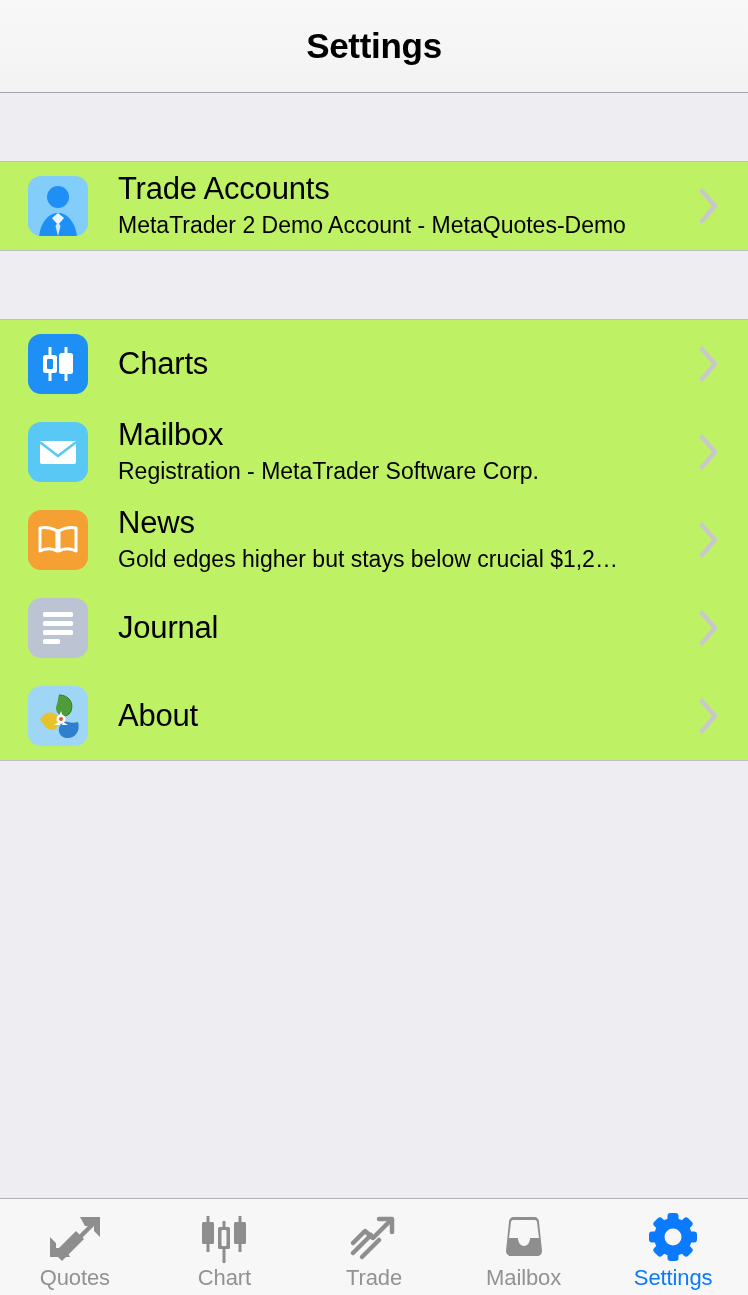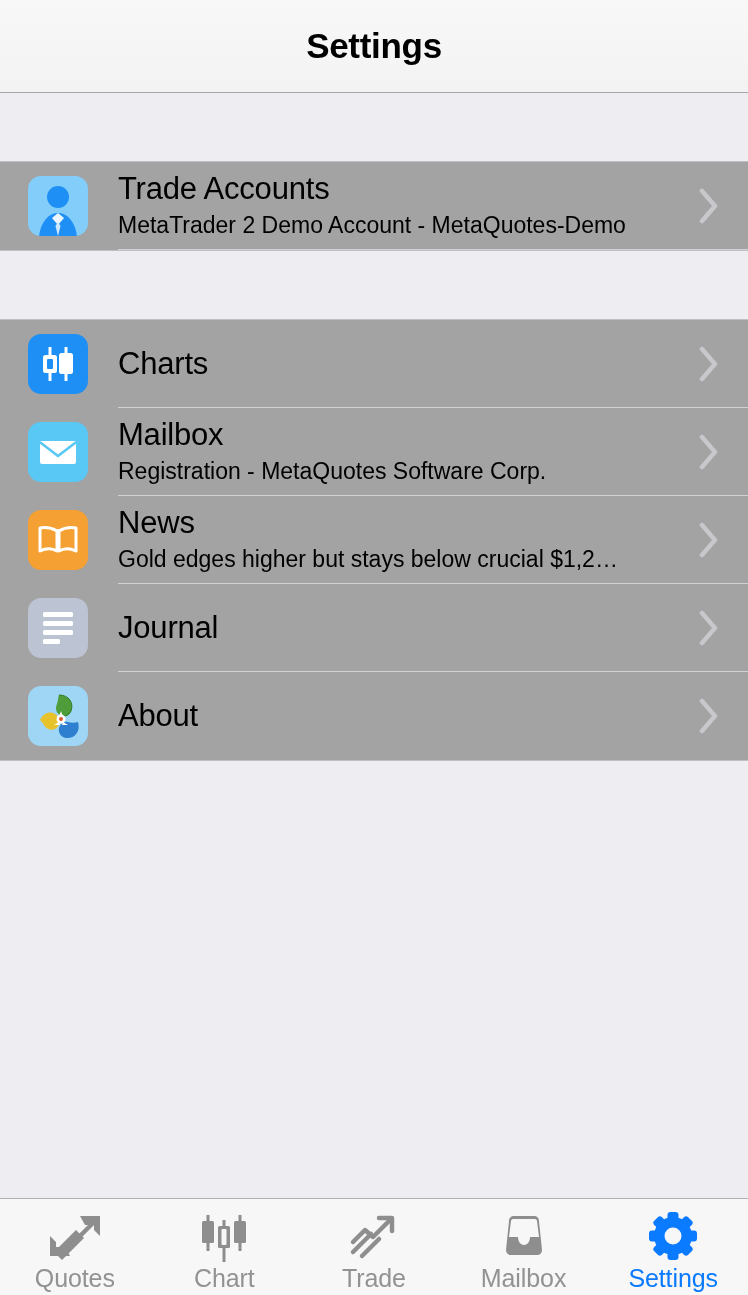--- a/index.html
+++ b/index.html
@@ -34,21 +34,21 @@
     background:#ffffff;
     border-top:1px solid #c0c0c4;
     border-bottom:1px solid #c0c0c4;
   }
 
   .row {
     position:relative;
     display:flex; align-items:center;
     height:88px;
     padding-left:28px;
-    background:#a3a3a3;
+    background:#bef264;
   }
   .row.tall { height:88px; }
 
   .row-sep {
     position:absolute; left:118px; right:0; bottom:0;
     height:1px; background:#d2d2d6;
   }
 
   .icon-box {
     width:60px; height:60px; border-radius:13px;
@@ -89,21 +89,21 @@
     border-top:1px solid #b2b2b2;
     display:flex; align-items:stretch;
   }
   .tab {
     flex:1 1 0;
     display:flex; flex-direction:column; align-items:center; justify-content:center;
     gap:4px;
     padding-top:6px;
   }
   .tab-icon { height:52px; display:flex; align-items:center; justify-content:center; }
-  .tab-label { font-size:25px; color:#929292; line-height:1; letter-spacing:-0.1px; }
+  .tab-label { font-size:22px; color:#929292; line-height:1; letter-spacing:-0.1px; }
   .tab.active .tab-label { color:#0a7aff; }
 </style>
 </head>
 <body>
 
 <div class="screen">
 
   <div class="navbar">
     <div class="navbar-title">Settings</div>
   </div>
@@ -165,21 +165,21 @@
 
       <div class="row tall">
         <div class="icon-box" style="background:#5ac8f5;">
           <svg width="60" height="60" viewBox="0 0 60 60">
             <rect x="12" y="19" width="36" height="23" rx="2" fill="#ffffff"></rect>
             <path d="M13 21 L30 34 L47 21" fill="none" stroke="#5ac8f5" stroke-width="2.6" stroke-linecap="round" stroke-linejoin="round"></path>
           </svg>
         </div>
         <div class="row-text">
           <div class="row-title">Mailbox</div>
-          <div class="row-sub">Registration - MetaQuotes Software Corp.</div>
+          <div class="row-sub">Registration - MetaTrader Software Corp.</div>
         </div>
         <div class="chevron">
           <svg width="22" height="36" viewBox="0 0 22 36">
               <path d="M4 3 L17 18 L4 33" fill="none" stroke="#c7c7cc" stroke-width="4.5" stroke-linecap="round" stroke-linejoin="round"></path>
             </svg>
         </div>
         <div class="row-sep"></div>
       </div>
 
       <div class="row tall">

